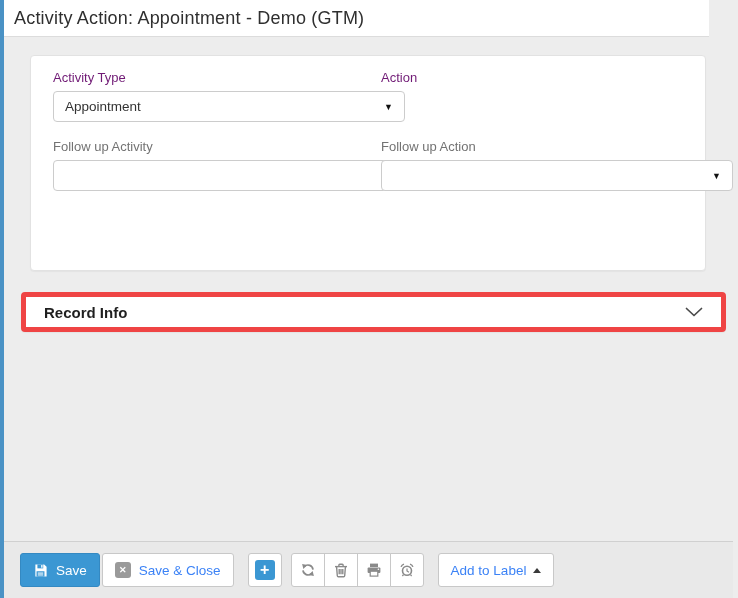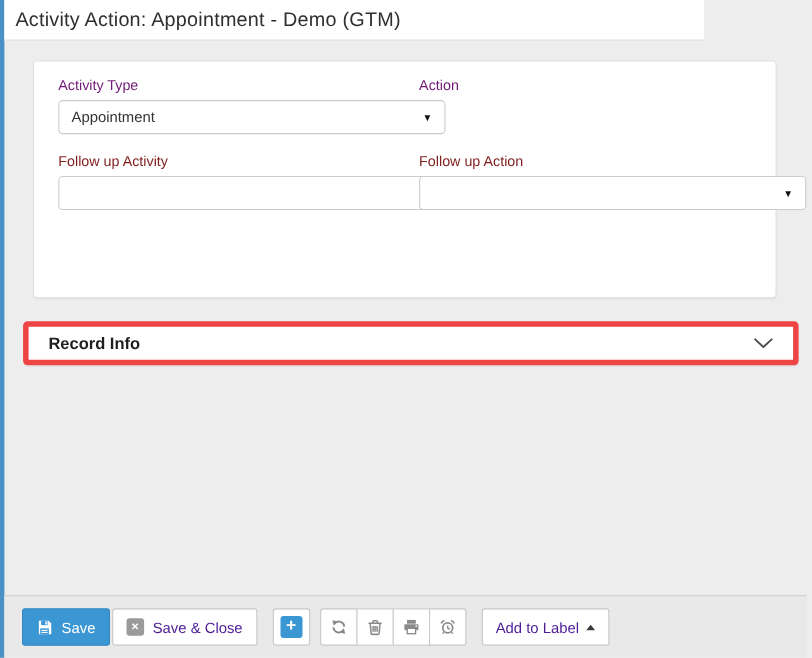--- a/index.html
+++ b/index.html
@@ -11,39 +11,39 @@
     overflow: hidden;
     color: #333;
   }
   
   .left-stripe {
     position: absolute; left: 0; top: 0; width: 4px; height: 598px;
     background: #4a92c5;
   }
   
   .header {
-    position: absolute; left: 4px; top: 0; width: 636px; height: 37px;
+    position: absolute; left: 4px; top: 0; width: 705px; height: 37px;
     background: #ffffff; border-bottom: 1px solid #dcdcdc;
     display: flex; align-items: center; padding-left: 10px;
   }
   .header .page-title { font-size: 18px; color: #2f2f2f; letter-spacing: .2px; }
 
   
   .card {
     position: absolute; left: 30px; top: 55px; width: 676px; height: 216px;
     background: #fff; border: 1px solid #e2e2e2; border-radius: 4px;
     box-shadow: 0 1px 1px rgba(0,0,0,.04);
     padding: 14px 22px;
   }
   .form-grid {
     display: grid; grid-template-columns: 300px 300px;
     column-gap: 28px; row-gap: 17px;
   }
   .field label {
-    display: block; font-size: 13px; color: #7f1d1d; margin-bottom: 6px;
+    display: block; font-size: 13px; color: #737373; margin-bottom: 6px;
   }
   .field label.required { color: #701a75; }
   .control {
     width: 352px; height: 31px; border: 1px solid #ccc; border-radius: 4px;
     background: #fff; font-size: 13.5px; color: #333; padding: 0 11px;
     font-family: "Liberation Sans", sans-serif;
   }
   .select-box {
     display: flex; align-items: center; cursor: pointer;
   }
@@ -63,21 +63,21 @@
 
   
   .toolbar {
     position: absolute; left: 4px; top: 541px; width: 729px; height: 57px;
     background: #e9e9e9; border-top: 1px solid #d0d0d0;
     display: flex; align-items: center; padding-left: 16px;
   }
   .btn {
     height: 34px; display: inline-flex; align-items: center;
     background: #fff; border: 1px solid #c8c8c8; border-radius: 3px;
-    font-size: 13.5px; color: #4c1d95; padding: 0 12px; cursor: pointer;
+    font-size: 13.5px; color: #3b82f6; padding: 0 12px; cursor: pointer;
     font-family: "Liberation Sans", sans-serif; white-space: nowrap;
   }
   .btn-primary {
     background: #3b97d3; border-color: #3489c2; color: #fff;
   }
   .btn-group { display: inline-flex; }
   .btn-group .btn + .btn { margin-left: 2px; }
   .gap-md { margin-left: 14px; }
   .gap-sm { margin-left: 9px; }
   .icon-group { display: inline-flex; }

